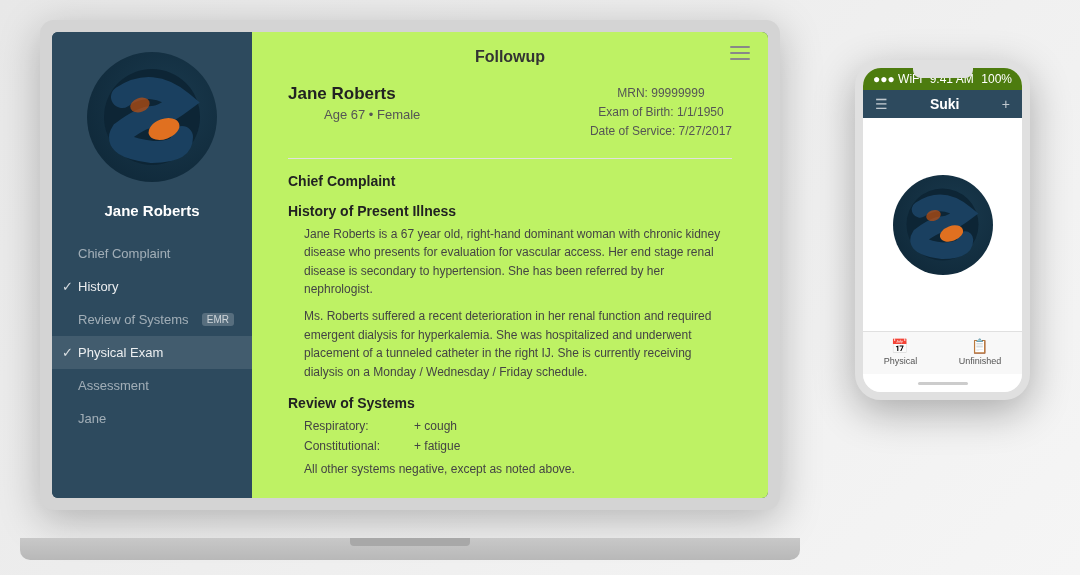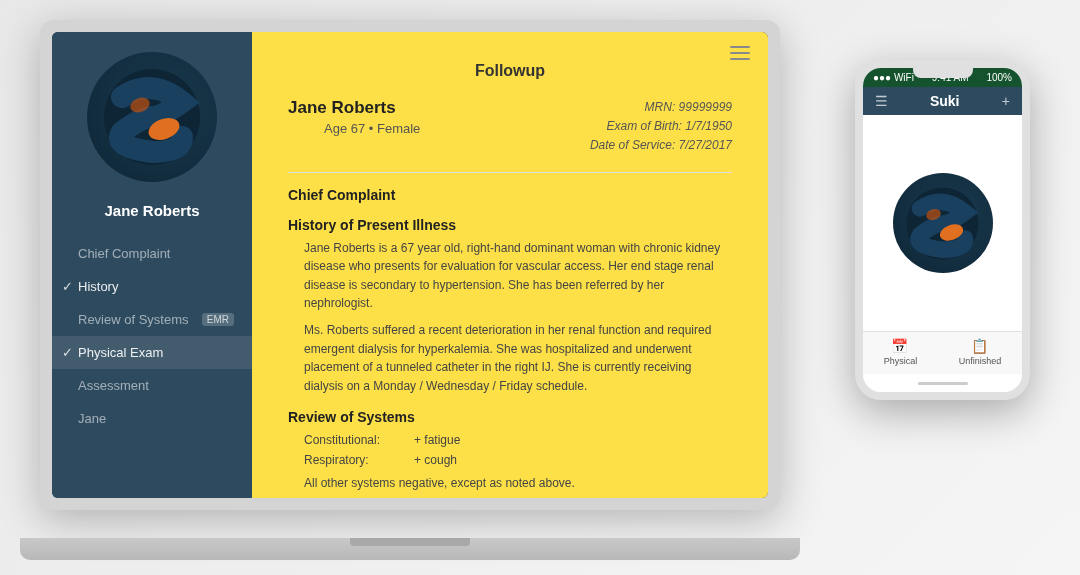--- a/index.html
+++ b/index.html
@@ -149,23 +149,23 @@
       color: rgba(255,255,255,0.7);
       font-size: 10px;
       padding: 1px 5px;
       border-radius: 3px;
       text-align: center;
     }
 
     
     .main-content {
       flex: 1;
-      background: #fde047;
+      background: #bef264;
       overflow-y: auto;
-      padding: 30px 36px;
+      padding: 16px 36px;
       position: relative;
     }
 
     .hamburger {
       position: absolute;
       top: 14px;
       right: 18px;
       display: flex;
       flex-direction: column;
       gap: 4px;
@@ -202,25 +202,24 @@
       margin-bottom: 3px;
     }
 
     .patient-info-left .demographics {
       font-size: 13px;
       color: #555;
       margin-left: 36px;
     }
 
     .patient-info-right {
-      text-align: right;
+      text-align: center;
       font-size: 12px;
       color: #555;
       line-height: 1.6;
-      font-style: italic;
     }
 
     .section-title {
       font-size: 14px;
       font-weight: 700;
       color: #222;
       margin-top: 14px;
       margin-bottom: 6px;
     }
 
@@ -279,26 +278,26 @@
 
     .phone-screen {
       flex: 1;
       background: #fff;
       display: flex;
       flex-direction: column;
       overflow: hidden;
     }
 
     .phone-status-bar {
-      background: #14532d;
+      background: #4d7c0f;
       display: flex;
       justify-content: space-between;
       align-items: center;
       padding: 4px 10px;
-      font-size: 10px;
+      font-size: 12px;
       color: white;
     }
 
     .phone-header {
       background: #2d4a5e;
       display: flex;
       align-items: center;
       justify-content: space-between;
       padding: 6px 12px;
     }
@@ -437,46 +436,46 @@
               <h2>Jane Roberts</h2>
               <div class="demographics">Age 67  •  Female</div>
             </div>
             <div class="patient-info-right">
               <div>
                 <span>MRN:</span>
                 <span>99999999</span>
               </div>
               <div>
                 <span>Exam of Birth:</span>
-                <span>1/7/1950</span>
+                <span>1/1/1950</span>
               </div>
               <div>
                 <span>Date of Service:</span>
                 <span>7/27/2017</span>
               </div>
             </div>
           </div>
 
           <div class="divider"></div>
 
           <div class="section-title">Chief Complaint</div>
 
           <div class="section-title">History of Present Illness</div>
           <div class="section-content">Jane Roberts is a 67 year old, right-hand dominant woman with chronic kidney disease who presents for evaluation for vascular access. Her end stage renal disease is secondary to hypertension. She has been referred by her nephrologist.</div>
           <div class="section-content">Ms. Roberts suffered a recent deterioration in her renal function and required emergent dialysis for hyperkalemia. She was hospitalized and underwent placement of a tunneled catheter in the right IJ. She is currently receiving dialysis on a Monday / Wednesday / Friday schedule.</div>
 
           <div class="section-title">Review of Systems</div>
           <div class="ros-grid">
             <div class="ros-row">
+              <span class="ros-label">Respiratory:</span>
+              <span>+ cough</span>
+            </div>
+            <div class="ros-row">
               <span class="ros-label">Constitutional:</span>
               <span>+ fatigue</span>
-            </div>
-            <div class="ros-row">
-              <span class="ros-label">Respiratory:</span>
-              <span>+ cough</span>
             </div>
           </div>
           <div class="section-content" style="margin-top:4px;">
             All other systems negative, except as noted above.&nbsp;&nbsp;
             
           </div>
 
         </div>
       </div>
     </div>

